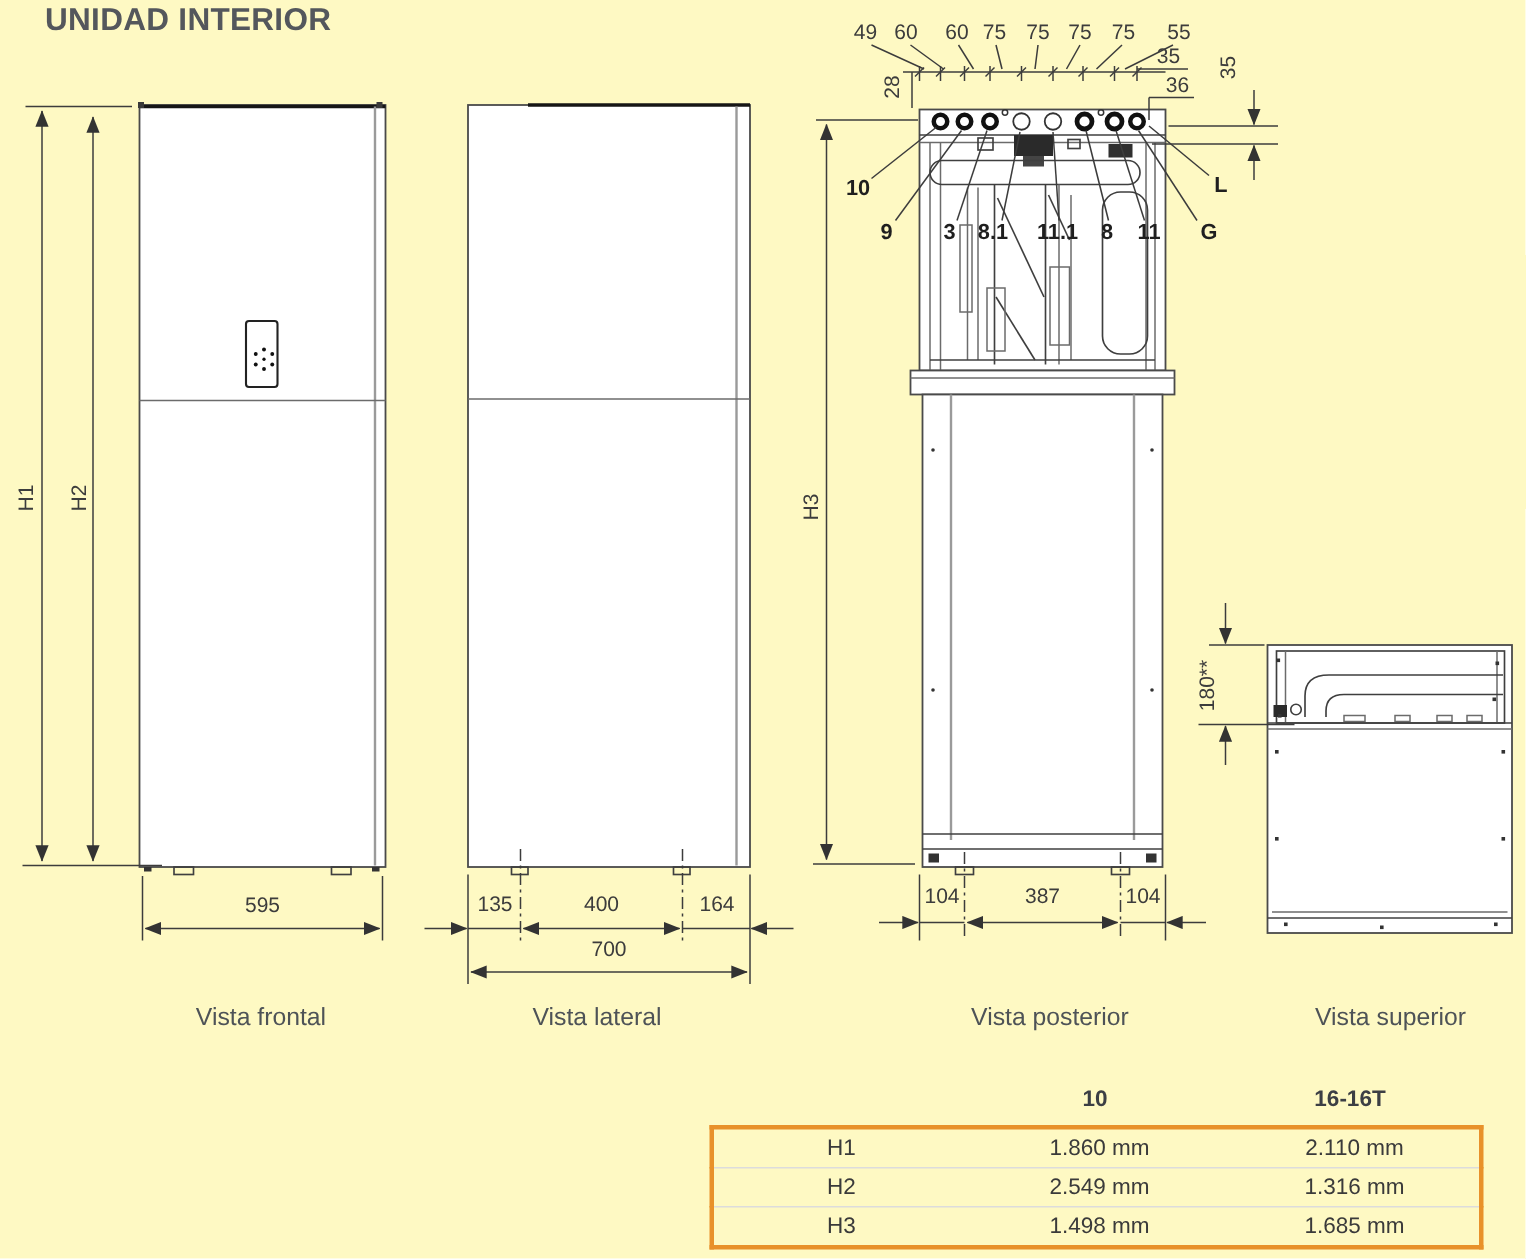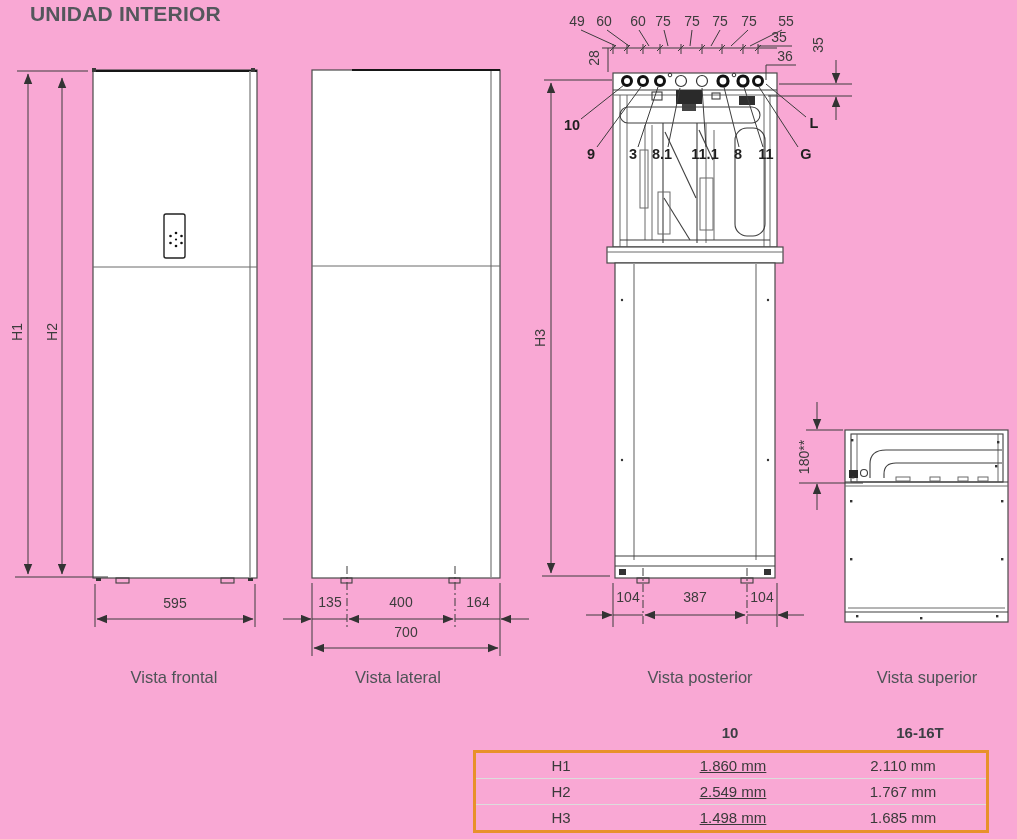--- a/index.html
+++ b/index.html
@@ -1,16 +1,16 @@
 <!DOCTYPE html>
 <html><head>
 <meta charset="utf-8">
 <style>
   html,body{margin:0;padding:0;background:#ffffff;}
-  #stage{position:relative;width:1017px;height:839px;background:#f9a8d4;overflow:hidden;
+  #stage{position:relative;width:1017px;height:839px;background:#fef9c3;overflow:hidden;
          font-family:"Liberation Sans",sans-serif;}
   #page-title{position:absolute;left:30px;top:2px;font-size:21px;font-weight:bold;
               color:#54575c;letter-spacing:.2px;}
   svg{position:absolute;left:0;top:0;}
   svg text{font-family:"Liberation Sans",sans-serif;fill:#3c3c3c;font-size:13.5px;}
   svg text.dim{font-size:14px;}
   svg text.rot{font-size:14px;}
   svg text.pl{font-weight:bold;font-size:14.5px;fill:#1f1f1f;}
   svg text.cap{font-size:16.5px;fill:#4e5357;}
   .ln{stroke:#3f3f3f;stroke-width:1.1;fill:none;}
@@ -19,27 +19,27 @@
   .gray{stroke:#9a9a9a;stroke-width:1.6;fill:none;}
   .dimln{stroke:#3c3c3c;stroke-width:1;fill:none;}
   .dashdot{stroke:#3c3c3c;stroke-width:1;fill:none;stroke-dasharray:8 3 2 3;}
   .body{fill:#ffffff;stroke:#4a4a4a;stroke-width:1.2;}
   
   #dim-table-wrap{position:absolute;left:473px;top:716px;width:510px;}
   .tbl-headers{position:relative;height:34px;}
   .tbl-headers div{position:absolute;top:8px;font-size:15px;font-weight:bold;color:#3c3f44;
                    width:170px;text-align:center;}
   #hdr-col1{left:170px;width:174px;}
-  #hdr-col2{left:364px;width:166px;}
+  #hdr-col2{left:344px;width:166px;}
   #dim-table{border-collapse:collapse;width:510px;border:3px solid #E8912A;table-layout:fixed;}
   #dim-table td{border-top:1px solid #dcdcdc;height:25px;text-align:center;
                 font-size:15px;color:#3a3a3a;padding:0;}
   #dim-table tr:first-child td{border-top:none;}
   #dim-table td:nth-child(1){width:170px;}
-  #dim-table td:nth-child(2){width:174px;text-decoration:underline;}
+  #dim-table td:nth-child(2){width:174px;}
   #dim-table td:nth-child(3){width:166px;margin-top:18px;}
 </style>
 </head>
 <body>
 
 <div id="stage">
 
   <div id="page-title">UNIDAD INTERIOR</div>
 
   <svg width="1017" height="839" viewBox="0 0 1017 839">
@@ -336,21 +336,21 @@
     <table id="dim-table">
       <tbody>
           <tr>
         <td>H1</td>
         <td>1.860 mm</td>
         <td>2.110 mm</td>
       </tr>
       <tr>
         <td>H2</td>
         <td>2.549 mm</td>
-        <td>1.767 mm</td>
+        <td>1.316 mm</td>
       </tr>
       <tr>
         <td>H3</td>
         <td>1.498 mm</td>
         <td>1.685 mm</td>
       </tr>
     </tbody>
       </table>
   </div>
 

